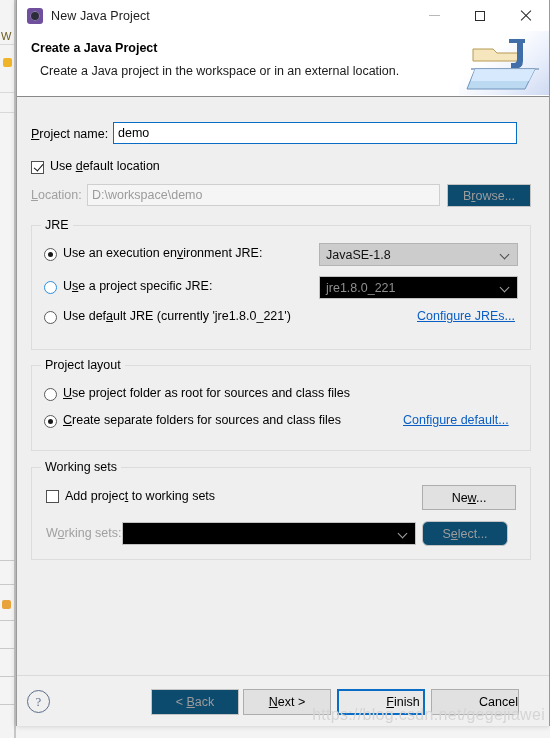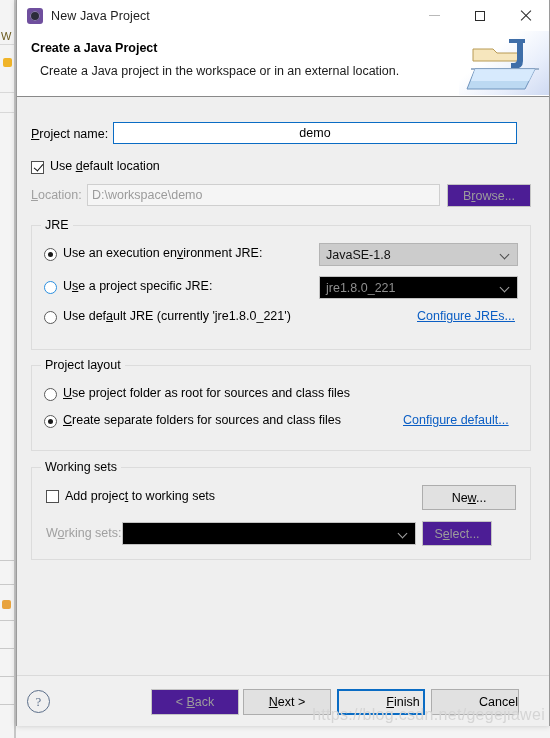--- a/index.html
+++ b/index.html
@@ -184,21 +184,21 @@
     box-sizing: border-box;
     background: #ffffff;
     border: 1px solid #7a7a7a;
     font-family: "Liberation Sans", sans-serif;
     font-size: 12.5px;
     color: #000;
     padding: 0 4px;
     display: flex;
     align-items: center;
   }
-  .textfield.focus { border: 1px solid #0a6cc4; justify-content: center; }
+  .textfield.focus { border: 1px solid #0a6cc4; }
   .textfield.disabled {
     background: #f5f5f5;
     border: 1px solid #cfcfcf;
     color: #9b9b9b;
   }
 
   .combo {
     position: absolute;
     box-sizing: border-box;
     background: #cccccc;
@@ -233,21 +233,21 @@
     background: #e1e1e1;
     border: 1px solid #adadad;
     font-family: "Liberation Sans", sans-serif;
     font-size: 12.5px;
     color: #000;
     display: flex;
     align-items: center;
     justify-content: center;
     white-space: nowrap;
   }
-  .btn.disabled { background: #4c1d95; border-color: #c4c4c4; color: #9c9c9c; }
+  .btn.disabled { background: #0c4a6e; border-color: #c4c4c4; color: #9c9c9c; }
   .btn.defaultbtn {
     border: 2px solid #0a6cc4;
     background: #e9e9e9;
     padding-left: 44px;
   }
 
   
   .group {
     position: absolute;
     box-sizing: border-box;
@@ -474,21 +474,21 @@
         <span>Ne<span class="mn">w</span>...</span>
       </div>
 
       <div class="lbl dim" style="left:14px; top:58px;">
         W<span class="mn">o</span>rking sets:
       </div>
       <div class="combo disabled" style="left:90px; top:54px; width:294px; height:23px;">
         <span class="cv"></span>
         <span class="chev"></span>
       </div>
-      <div class="btn disabled" style="left:390px; top:53px; width:70px; height:25px;">
+      <div class="btn disabled" style="left:390px; top:53px; width:86px; height:25px;border-radius:6px;">
         <span>S<span class="mn">e</span>lect...</span>
       </div>
     </div>
 
   </div>
 
   <div id="footer">
     <div id="help-icon">?</div>
 
     <div class="btn disabled" style="left:134px; top:13px; width:88px; height:26px;">

